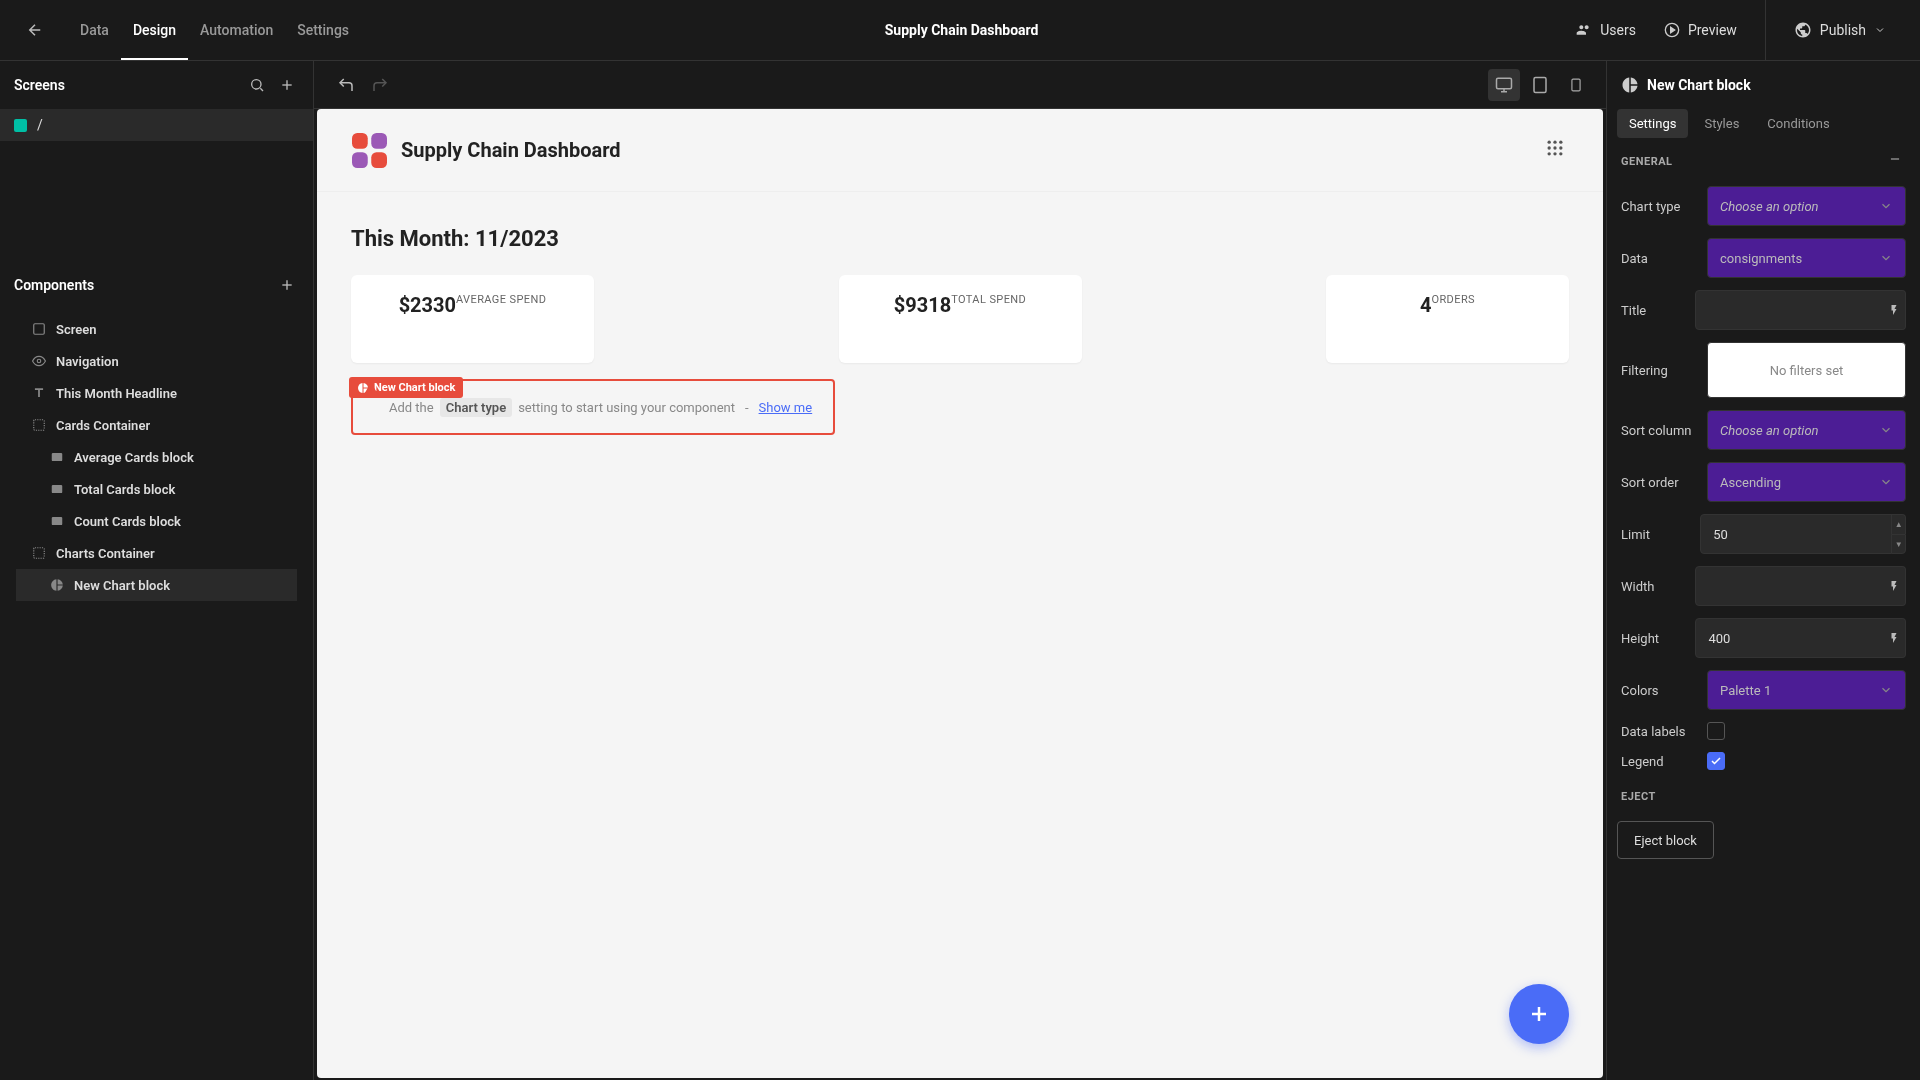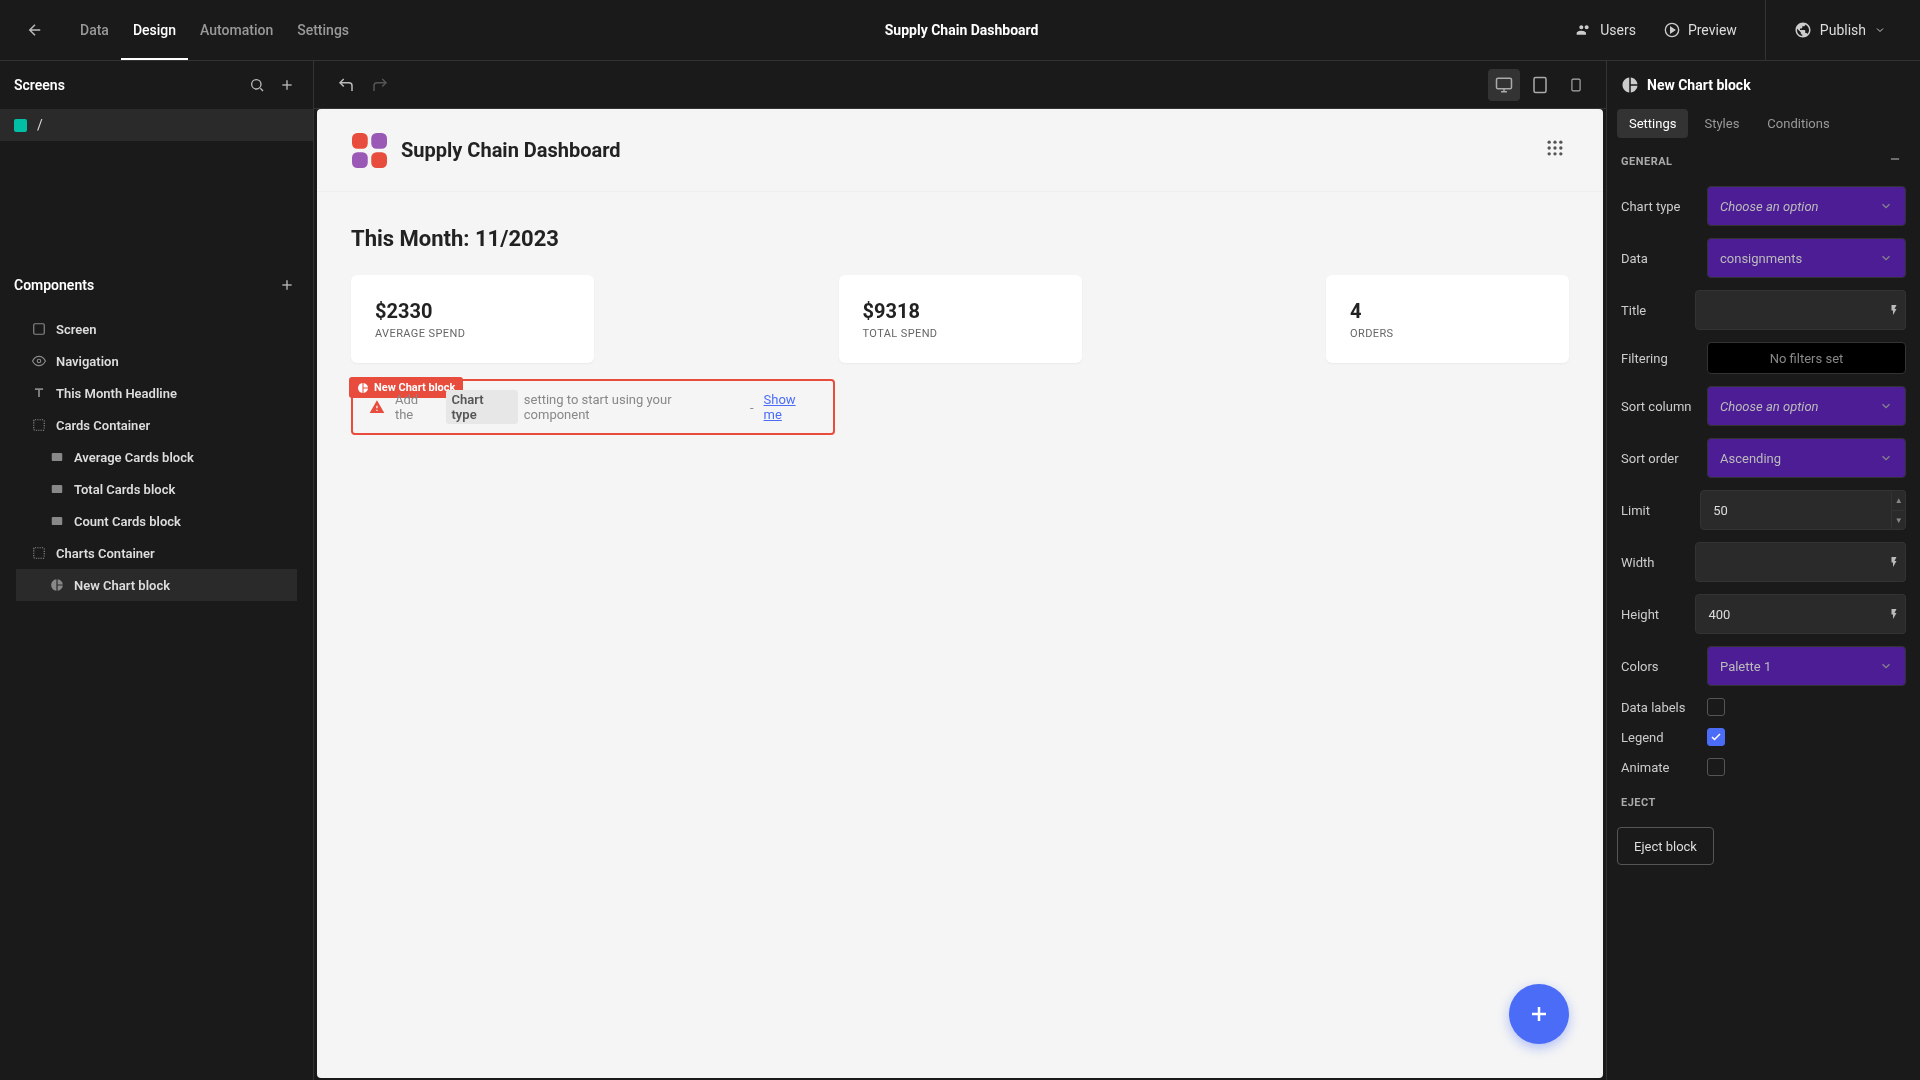--- a/index.html
+++ b/index.html
@@ -48,26 +48,26 @@
 .device-tab.active{background:#333}
 .canvas-stage{flex:1;padding:0 0;display:flex;align-items:flex-start;justify-content:center}
 .canvas{width:1286px;height:969px;background:#f5f5f5;border-radius:4px;position:relative;margin-top:0}
 .canvas-header{height:83px;display:flex;align-items:center;padding:0 34px;border-bottom:1px solid #eee}
 .canvas-logo{width:37px;height:35px;margin-right:13px}
 .canvas-app-title{font-size:20px;font-weight:700;color:#222}
 .canvas-grip{margin-left:auto;width:24px;height:24px;cursor:pointer;color:#555}
 .canvas-body{padding:34px}
 .month-title{font-size:22px;font-weight:700;color:#222;margin-bottom:24px}
 .cards-row{display:flex;justify-content:space-between;margin-bottom:0}
-.stat-card{width:243px;height:88px;background:#fff;border-radius:6px;padding:18px 24px;display:flex;flex-direction:column;justify-content:center;box-shadow:0 1px 2px rgba(0,0,0,.05)}
+.stat-card{width:243px;height:88px;background:#fff;border-radius:6px;padding:18px 24px;display:flex;flex-direction:row;justify-content:center;box-shadow:0 1px 2px rgba(0,0,0,.05)}
 .stat-val{font-size:20px;font-weight:700;color:#222;margin-bottom:4px}
 .stat-lbl{font-size:11px;font-weight:400;letter-spacing:.4px;color:#666;text-transform:uppercase}
 
 .sel-tag{position:absolute;background:#e74c3c;color:#fff;font-size:11px;font-weight:700;padding:4px 8px;border-radius:3px;display:flex;align-items:center;gap:5px}
-.chart-block{width:484px;height:56px;border:2px solid #e74c3c;border-radius:4px;display:flex;align-items:center;padding:0 16px;margin-top:16px;position:relative}
+.chart-block{width:484px;height:56px;border:2px solid #e74c3c;border-radius:4px;display:flex;padding:0 10px;margin-top:16px;position:relative}
 .chart-warn{width:16px;height:16px;margin-right:10px}
 .chart-msg{font-size:13px;color:#888;display:flex;align-items:center;gap:6px}
 .chart-msg .chip{background:#e7e7e7;color:#555;font-weight:600;padding:2px 6px;border-radius:3px}
 .chart-show{color:#4a6cf7;text-decoration:underline;cursor:pointer;margin-left:0}
 .fab{position:absolute;right:34px;bottom:34px;width:60px;height:60px;border-radius:50%;background:#4a6cf7;display:flex;align-items:center;justify-content:center;cursor:pointer;box-shadow:0 4px 12px rgba(74,108,247,.4)}
 
 
 .rightbar{width:314px;background:#1a1a1a;border-left:1px solid #333;display:flex;flex-direction:column}
 .sel-header{height:48px;display:flex;align-items:center;padding:0 14px}
 .sel-header svg{margin-right:8px}
@@ -84,21 +84,21 @@
 .field-ctrl .chev{margin-left:auto;width:14px;height:14px}
 .field-input{flex:1;height:40px;background:#2a2a2a;border:1px solid #333;border-radius:4px;padding:0 12px;font-size:13px;color:#ddd;outline:none}
 .field-bolt{width:26px;height:40px;background:#2a2a2a;border:1px solid #333;border-left:none;border-radius:0 4px 4px 0;display:flex;align-items:center;justify-content:center;cursor:pointer;margin-left:-4px}
 .field-input.with-bolt{border-radius:4px 0 0 4px}
 .spinner{width:16px;display:flex;flex-direction:column;margin-left:-1px}
 .spinner div{height:20px;background:#2a2a2a;border:1px solid #333;display:flex;align-items:center;justify-content:center;cursor:pointer;font-size:8px;color:#888}
 .spinner div:first-child{border-radius:0 4px 0 0;border-bottom:none}
 .spinner div:last-child{border-radius:0 0 4px 0}
 .checkbox{width:18px;height:18px;border:1px solid #555;border-radius:3px;cursor:pointer;display:flex;align-items:center;justify-content:center}
 .checkbox.checked{background:#4a6cf7;border-color:#4a6cf7}
-.filter-ctrl{flex:1;height:32px;background:#000000;border:1px solid #333;border-radius:4px;display:flex;align-items:center;justify-content:center;font-size:13px;color:#888;cursor:pointer}
+.filter-ctrl{flex:1;height:56px;background:#ffffff;border:1px solid #333;border-radius:4px;display:flex;align-items:center;justify-content:center;font-size:13px;color:#888;cursor:pointer}
 .eject-btn{margin:8px 10px;height:38px;border:1px solid #555;border-radius:4px;display:flex;align-items:center;justify-content:center;font-size:13px;color:#ddd;cursor:pointer;width:fit-content;padding:0 16px}
 </style>
 </head>
 <body>
 
 <div class="topbar">
   <div class="topbar-back">
     <svg width="18" height="18" viewBox="0 0 24 24" fill="none" stroke="#bbb" stroke-width="2">
         <path d="M19 12H5M12 19l-7-7 7-7"></path>
       </svg>
@@ -468,24 +468,20 @@
       <div class="checkbox"></div>
     </div>
     <div class="field-row">
       <div class="field-label">Legend</div>
       <div class="checkbox checked">
           <svg width="12" height="12" viewBox="0 0 24 24" fill="none" stroke="#fff" stroke-width="3">
             <polyline points="20 6 9 17 4 12"></polyline>
           </svg>
         </div>
     </div>
-    <div class="field-row">
-      <div class="field-label">Animate</div>
-      <div class="checkbox"></div>
-    </div>
 
     <div class="section-head">
       <span>EJECT</span>
     </div>
     <div class="eject-btn">Eject block</div>
   </div>
 
 </div>
 
 </body></html>

